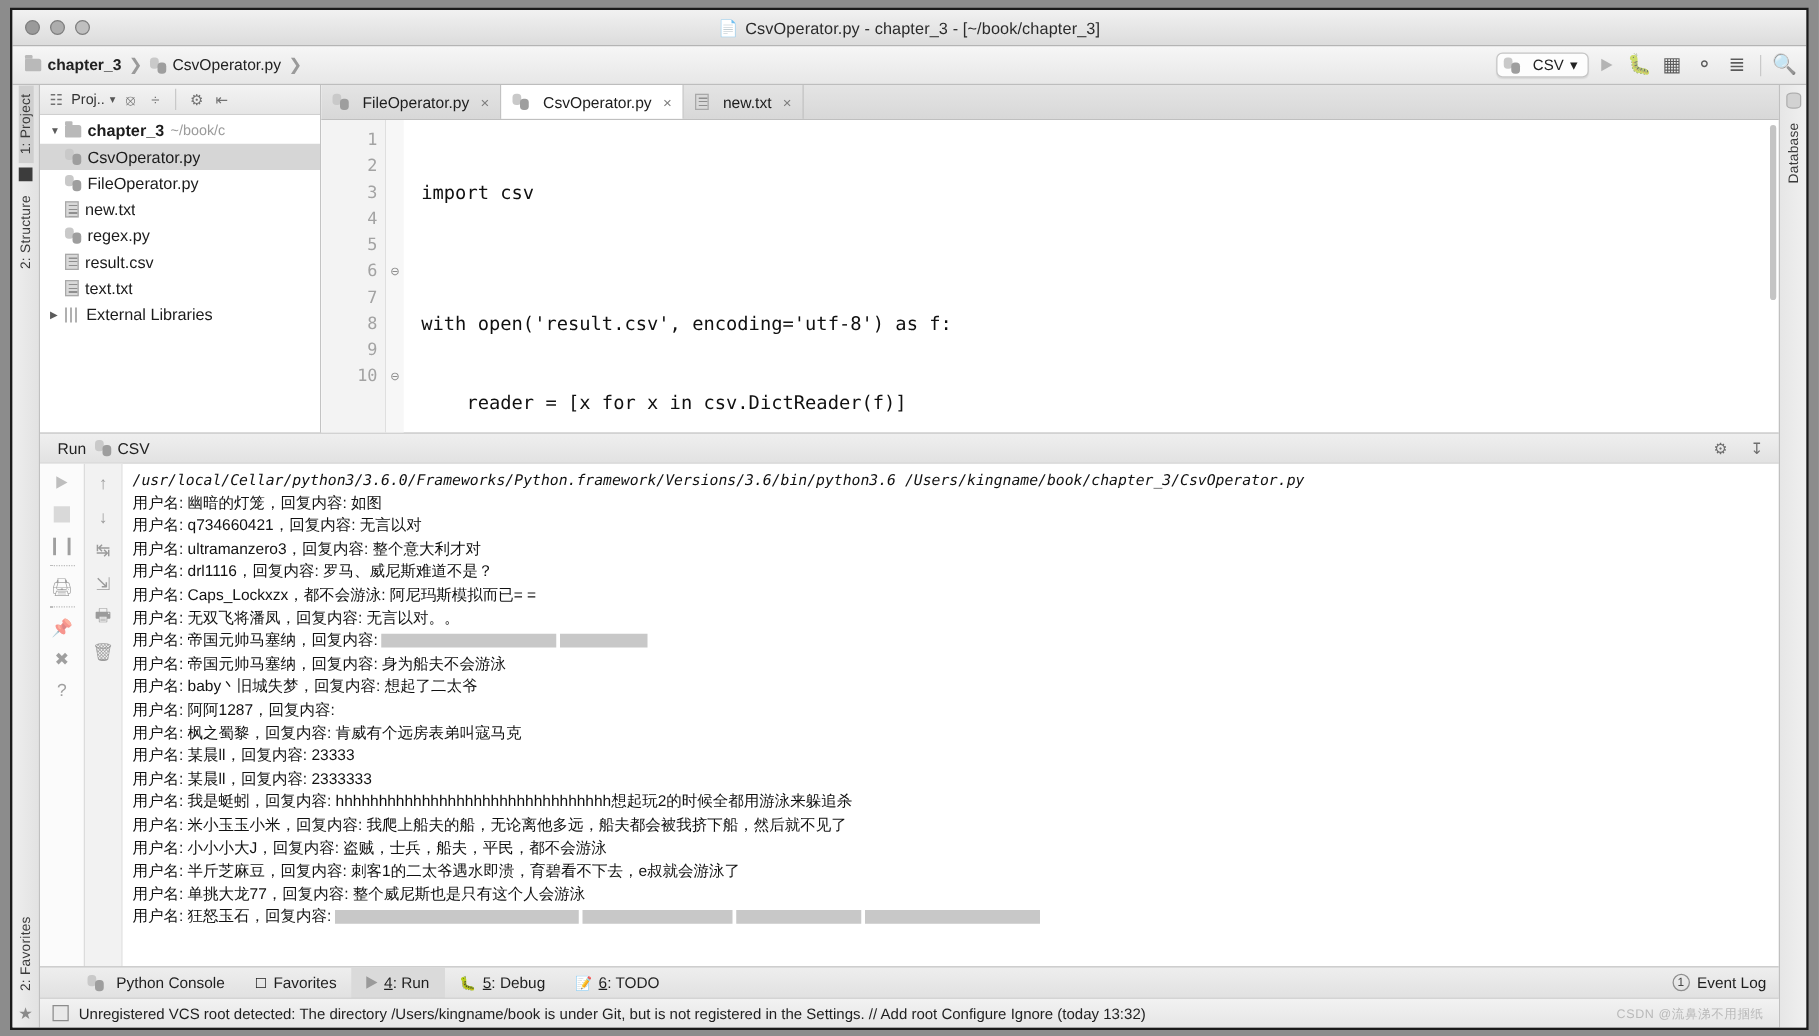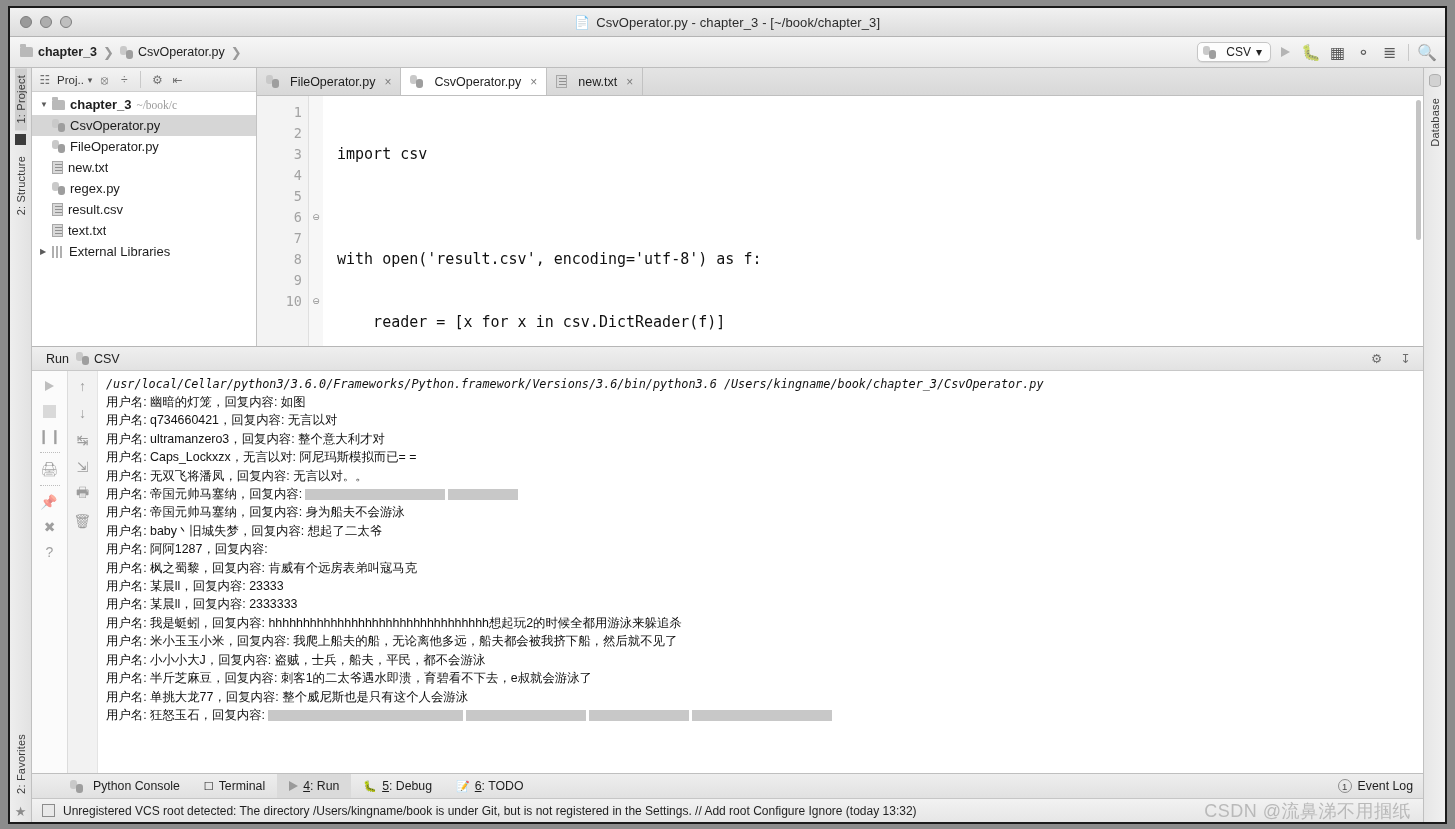--- a/index.html
+++ b/index.html
@@ -120,21 +120,21 @@
     border-bottom: 1px solid #cfcfcf;
     display: flex; align-items: center; gap: 4px; padding: 0 5px;
     font-size: 11.5px; color: #333;
   }
   .proj-toolbar .t-ic { width: 16px; height: 16px; display:flex; align-items:center; justify-content:center; opacity:.66; font-size:12px; }
   .tree { flex: 1; overflow: hidden; padding-top: 2px; font-size: 13px; color: #1c1c1c; }
   .node { display: flex; align-items: center; height: 21px; padding-left: 8px; white-space: nowrap; }
   .node.sel { background: #d6d6d6; }
   .arrow { width: 12px; font-size: 8px; color: #5b5b5b; flex: none; }
   .node .lbl { overflow: hidden; }
-  .node .path { color: #9b9b9b; margin-left: 5px; font-size: 11.5px; font-family: Liberation Serif, serif; }
+  .node .path { color: #9b9b9b; margin-left: 5px; font-size: 11.5px; }
   .txt-ic {
     width: 11px; height: 13px; margin-right: 5px; flex: none;
     background: #d9d9d9; border: 1px solid #a8a8a8;
     background-image: repeating-linear-gradient(#8f8f8f 0 1px, transparent 1px 3px);
     background-size: 7px 100%; background-repeat: no-repeat; background-position: 2px 2px;
   }
   .lib-ic { width:12px; height:12px; margin-right:5px; flex:none;
     background: repeating-linear-gradient(90deg,#b0b0b0 0 2px, transparent 2px 4px); }
   .indent1 { padding-left: 20px; }
 
@@ -217,21 +217,21 @@
   }
 
   
   .statusbar {
     height: 24px; background: linear-gradient(#f2f2f2,#e6e6e6);
     border-top: 1px solid #c6c6c6; display: flex; align-items: center;
     padding: 0 8px 0 10px; font-size: 12px; color: #1f1f1f; flex: none; position: relative;
   }
   .st-ic { width: 13px; height: 13px; border: 1px solid #8c8c8c; background:#e9e9e9; margin-right: 8px; flex:none; }
   .watermark {
-    margin-left: auto; font-size: 18px; color: #b9b9b9; white-space: nowrap;
+    margin-left: auto; font-size: 10px; color: #b9b9b9; white-space: nowrap;
     letter-spacing: .5px; padding-right: 4px;
   }
   .triangle { width:0;height:0;border-left:9px solid currentColor;border-top:5.5px solid transparent;border-bottom:5.5px solid transparent; }
 </style>
 </head>
 <body>
 
 <div class="window">
 
   <div class="titlebar">
@@ -437,21 +437,24 @@
                 <div class="oline">
                   <span>用户名: 幽暗的灯笼，回复内容: 如图</span>
                 </div>
                 <div class="oline">
                   <span>用户名: q734660421，回复内容: 无言以对</span>
                 </div>
                 <div class="oline">
                   <span>用户名: ultramanzero3，回复内容: 整个意大利才对</span>
                 </div>
                 <div class="oline">
-                  <span>用户名: Caps_Lockxzx，无言以对: 阿尼玛斯模拟而已= =</span>
+                  <span>用户名: drl1116，回复内容: 罗马、威尼斯难道不是？</span>
+                </div>
+                <div class="oline">
+                  <span>用户名: Caps_Lockxzx，都不会游泳: 阿尼玛斯模拟而已= =</span>
                 </div>
                 <div class="oline">
                   <span>用户名: 无双飞将潘凤，回复内容: 无言以对。。</span>
                 </div>
                 <div class="oline">
                   <span>用户名: 帝国元帅马塞纳，回复内容: </span>
                   <span class="redact" style="width: 140px;"></span>
                   <span class="redact" style="width: 70px;"></span>
                 </div>
                 <div class="oline">
@@ -499,21 +502,21 @@
         </div>
       </div>
 
       <div class="bottombar">
         <div class="btab">
           <span class="py-ic"></span>
           <span>Python Console</span>
         </div>
         <div class="btab">
           <span class="t-ic" style="font-size:11px">☐</span>
-          <span>Terminal</span>
+          <span>Favorites</span>
         </div>
         <div class="btab sel">
           <span class="triangle" style="color:#9a9a9a"></span>
           <span><u>4</u>: <span>Run</span></span>
         </div>
         <div class="btab">
           <span style="font-size:11px">🐛</span>
           <span><u>5</u>: <span>Debug</span></span>
         </div>
         <div class="btab">

